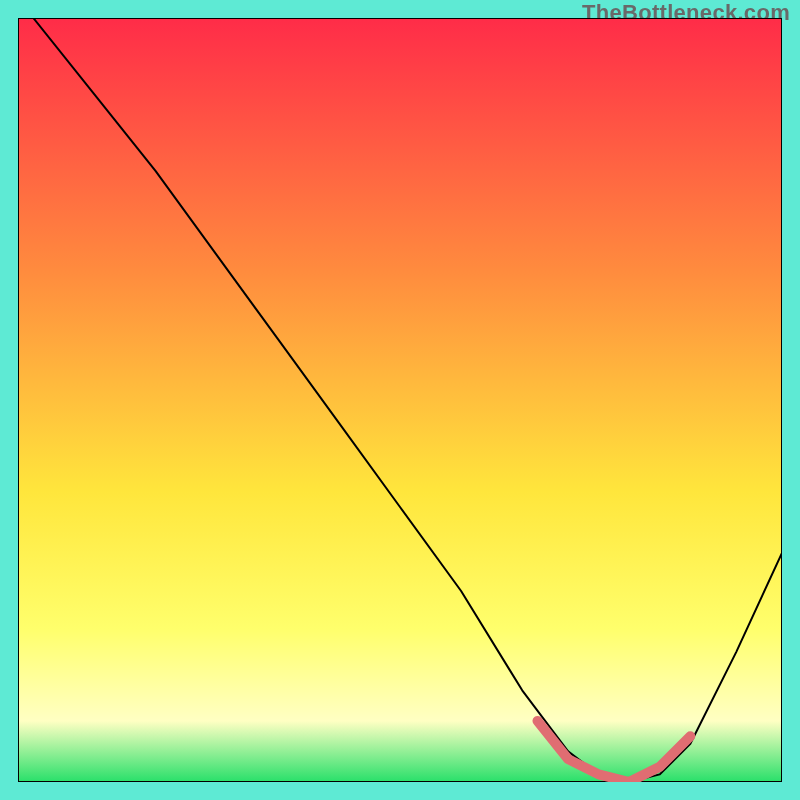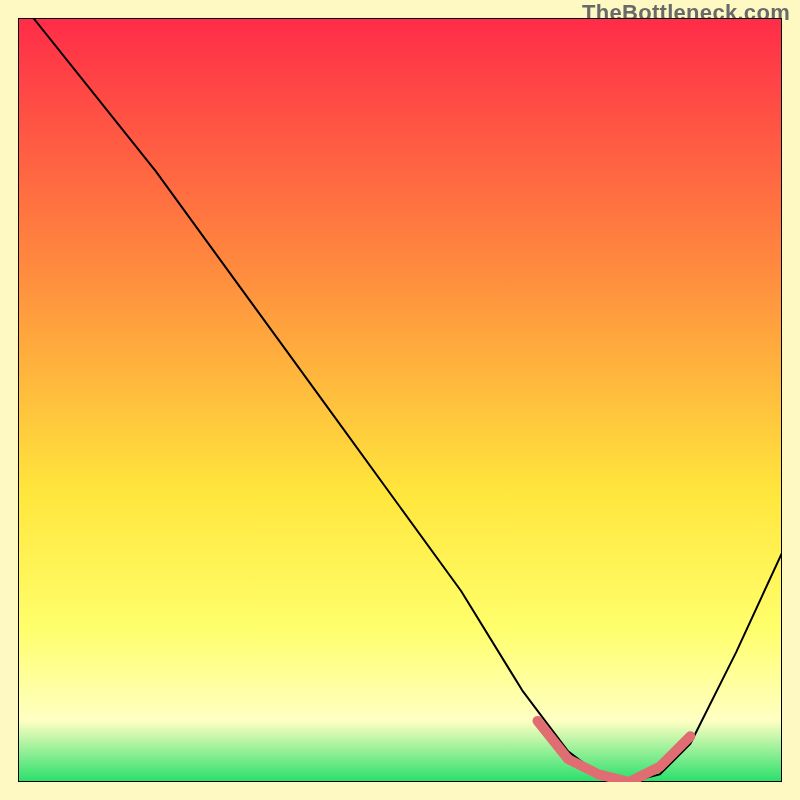--- a/index.html
+++ b/index.html
@@ -1,16 +1,16 @@
 <!DOCTYPE html>
 <html><head>
 <meta charset="utf-8">
 <style>
   html,body{margin:0;padding:0;width:800px;height:800px;overflow:hidden;font-family:Arial,Helvetica,sans-serif}
-  .wrap{position:relative;width:800px;height:800px;background:#fef9c3}
+  .wrap{position:relative;width:800px;height:800px;background:#5eead4}
   .plot{position:absolute;left:18px;top:18px;width:764px;height:764px;box-sizing:border-box}
   .wm{position:absolute;top:0;right:10px;color:#696969;font-size:22px;font-weight:600;letter-spacing:.3px}
   svg{display:block}
 </style>
 </head>
 <body>
 
 <div class="wrap">
   <div class="wm">TheBottleneck.com</div>
   <div class="plot">

